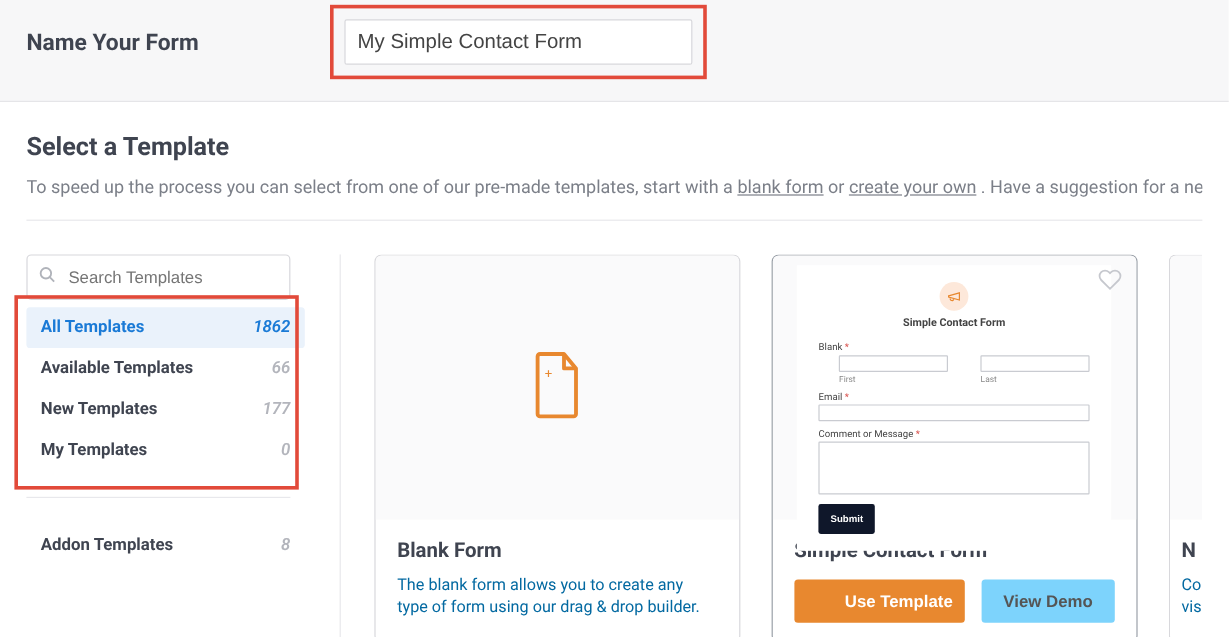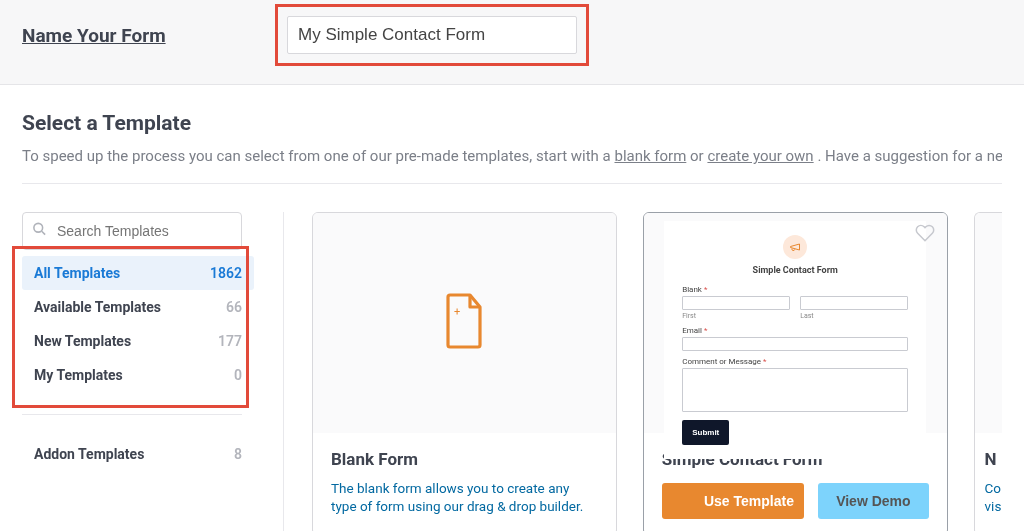--- a/index.html
+++ b/index.html
@@ -17,21 +17,20 @@
     border-bottom: 1px solid #e5e5e8;
     padding: 16px 22px 30px 22px;
     display: flex;
     align-items: center;
   }
   .top-bar .label {
     font-size: 19px;
     font-weight: 700;
     color: #3f4450;
     min-width: 265px;
-    text-decoration: underline;
   }
   .name-wrap {
     position: relative;
   }
   .name-input {
     width: 290px;
     height: 38px;
     font-size: 17px;
     color: #444;
     border: 1px solid #d8d8dc;
@@ -115,21 +114,21 @@
     justify-content: space-between;
     align-items: center;
     padding: 9px 12px;
     font-size: 14px;
     font-weight: 700;
     color: #3f4450;
     cursor: pointer;
     border-radius: 3px;
     width: 232px;
   }
-  .cat-item .count { color: #b3b5bc; font-weight: 600; }
+  .cat-item .count { color: #b3b5bc; font-weight: 600; font-style: italic; }
   .cat-item.active {
     background: #eaf2fb;
   }
   .cat-item.active .label, .cat-item.active .count {
     color: #1a7ad6;
   }
   .divider {
     width: 220px;
     height: 1px;
     background: #e8e8ec;
@@ -206,21 +205,21 @@
   }
   .mini-form .mf-title {
     text-align: center;
     font-weight: 700;
     font-size: 9px;
     margin-bottom: 10px;
   }
   .mf-label { font-size: 8px; margin-bottom: 2px; }
   .mf-label .req { color: #d9534f; }
   .mf-row { display: flex; gap: 10px; }
-  .mf-row > div { flex: 1; }
+  .mf-row > div { flex: 1; margin-left: 17px; }
   .mf-input, .mf-textarea {
     width: 100%;
     border: 1px solid #c9cbd1;
     border-radius: 1px;
     background: #fff;
     height: 14px;
   }
   .mf-textarea { height: 44px; }
   .mf-sub { font-size: 7px; color: #888; margin-top: 2px; }
   .mf-submit {

